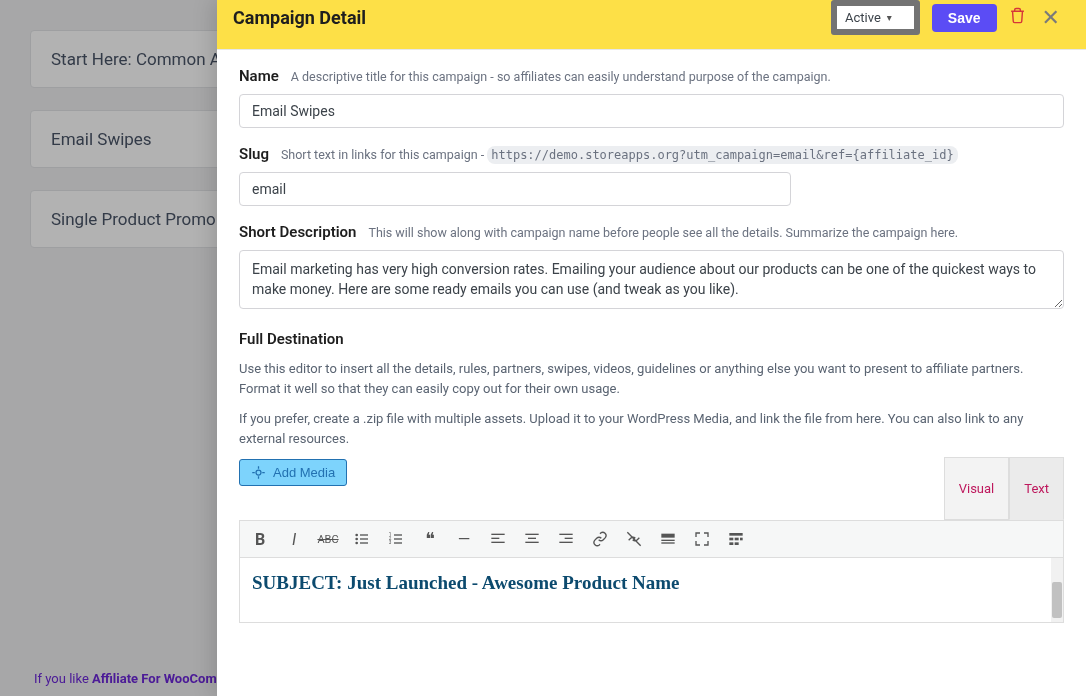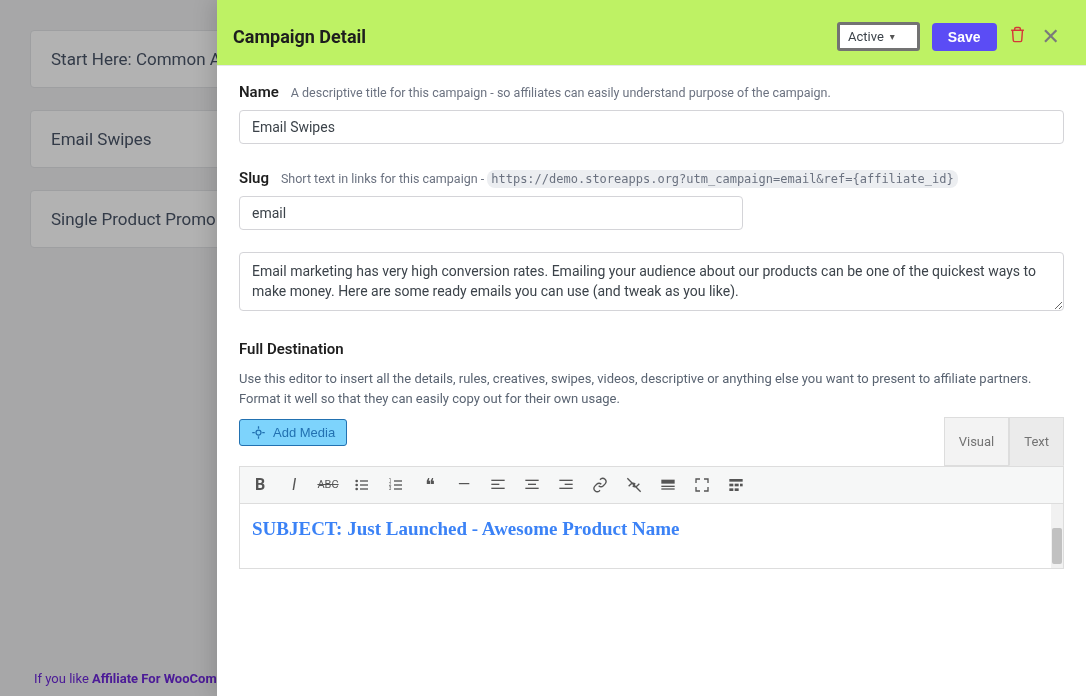--- a/index.html
+++ b/index.html
@@ -48,36 +48,36 @@
       left: 217px;
       right: 0;
       bottom: 0;
       background: #fff;
       z-index: 2;
       display: flex;
       flex-direction: column;
       box-shadow: -4px 0 20px rgba(0,0,0,0.15);
     }
     .modal-header {
-      background: #bef264;
-      padding: 22px 22px 14px 16px;
+      background: #fde047;
+      padding: 0 22px 14px 16px;
       display: flex;
       align-items: center;
       gap: 12px;
       border-bottom: 1px solid #e5e7eb;
     }
     .modal-title {
       font-size: 18px;
       font-weight: 700;
       color: #1e1e1e;
       flex: 1;
     }
     .status-select {
       background: #fff;
-      border: 3px solid #737373;
+      border: 6px solid #737373;
       border-radius: 3px;
       padding: 4px 22px 4px 8px;
       font-size: 13px;
       position: relative;
       cursor: pointer;
       display: flex;
       align-items: center;
       gap: 6px;
     }
     .chev { font-size: 10px; color: #555; }
@@ -92,21 +92,21 @@
       cursor: pointer;
       text-align: right;
     }
     .trash-icon svg { width: 17px; height: 17px; }
     .close-icon { font-size: 22px; color: #7a7a7a; cursor: pointer; line-height: 1; padding: 0 4px;}
     .modal-body {
       padding: 14px 22px 0 22px;
       overflow-y: auto;
       flex: 1;
     }
-    .field { margin-bottom: 22px; }
+    .field { margin-bottom: 14px; }
     .field-label-row { margin-bottom: 6px; line-height: 1.5; }
     .field-label {
       font-size: 15px;
       font-weight: 600;
       color: #1e1e1e;
       margin-right: 8px;
     }
     .field-hint {
       font-size: 12.5px;
       color: #6b7280;
@@ -120,21 +120,21 @@
     }
     .input, .textarea {
       width: 100%;
       border: 1px solid #d4d4d8;
       border-radius: 4px;
       padding: 8px 12px;
       font-size: 14px;
       font-family: inherit;
       color: #3c434a;
     }
-    .input.narrow { width: 504px; }
+    .input.narrow { width: 552px; }
     .textarea {
       resize: vertical;
       min-height: 58px;
       line-height: 1.45;
     }
     .full-desc-hint {
       font-size: 13px;
       color: #5a6472;
       margin-top: 8px;
       line-height: 1.55;
@@ -151,23 +151,23 @@
       color: #2271b1;
       background: #7dd3fc;
       cursor: pointer;
     }
     .editor-tabs {
       float: right;
       display: flex;
       margin-top: -2px;
     }
     .editor-tab {
-      padding: 16px 14px;
-      font-size: 13px;
-      color: #737373;
+      padding: 23px 14px;
+      font-size: 13px;
+      color: #be185d;
       background: #f3f3f3;
       border: 1px solid #ddd;
       cursor: pointer;
     }
     .editor-tab.active { background: #ebebeb; border-bottom-color: #ebebeb; }
     .editor-toolbar {
       clear: both;
       margin-top: 10px;
       background: #f6f7f7;
       border: 1px solid #ddd;
@@ -186,21 +186,21 @@
       border: 1px solid #ddd;
       border-top: none;
       padding: 14px 12px;
       background: #fff;
       position: relative;
     }
     .editor-subject {
       font-family: Georgia, serif;
       font-size: 19px;
       font-weight: 700;
-      color: #3b82f6;
+      color: #0c4a6e;
       margin-bottom: 14px;
     }
     .scrollbar-fake {
       position: absolute;
       right: 0; top: 0; bottom: 0;
       width: 12px;
       background: #f1f1f1;
     }
     .scrollbar-thumb {
       position: absolute;
@@ -257,28 +257,33 @@
         <span class="field-label">Slug</span>
         <span class="field-hint">
           <span>Short text in links for this campaign - </span><span class="code">https://demo.storeapps.org?utm_campaign=email&amp;ref={affiliate_id}</span>
         </span>
       </div>
       <input class="input narrow" value="email" style="">
     </div>
 
 
     <div class="field">
+      <div class="field-label-row">
+        <span class="field-label">Short Description</span>
+        <span class="field-hint">This will show along with campaign name before people see all the details. Summarize the campaign here.</span>
+      </div>
       <textarea class="textarea" style="">Email marketing has very high conversion rates. Emailing your audience about our products can be one of the quickest ways to make money. Here are some ready emails you can use (and tweak as you like).</textarea>
     </div>
 
     <div class="field">
       <div class="field-label-row">
         <span class="field-label">Full Destination</span>
       </div>
-      <div class="full-desc-hint">Use this editor to insert all the details, rules, creatives, swipes, videos, descriptive or anything else you want to present to affiliate partners. Format it well so that they can easily copy out for their own usage.</div>
+      <div class="full-desc-hint">Use this editor to insert all the details, rules, partners, swipes, videos, guidelines or anything else you want to present to affiliate partners. Format it well so that they can easily copy out for their own usage.</div>
+      <div class="full-desc-hint" style="margin-top:10px">If you prefer, create a .zip file with multiple assets. Upload it to your WordPress Media, and link the file from here. You can also link to any external resources.</div>
 
       <div class="editor-wrap">
         <button class="add-media-btn">
           <svg width="15" height="15" viewBox="0 0 24 24" fill="none" stroke="#2271b1" stroke-width="2">
               <circle cx="12" cy="12" r="4"></circle>
               <path d="M12 2v4M12 18v4M2 12h4M18 12h4"></path>
             </svg>
           <span>Add Media</span>
         </button>
         <div class="editor-tabs">

